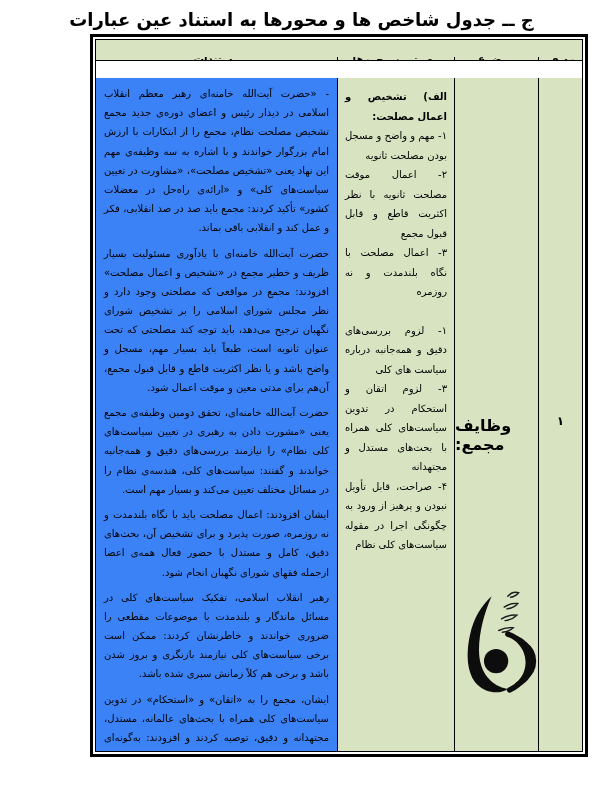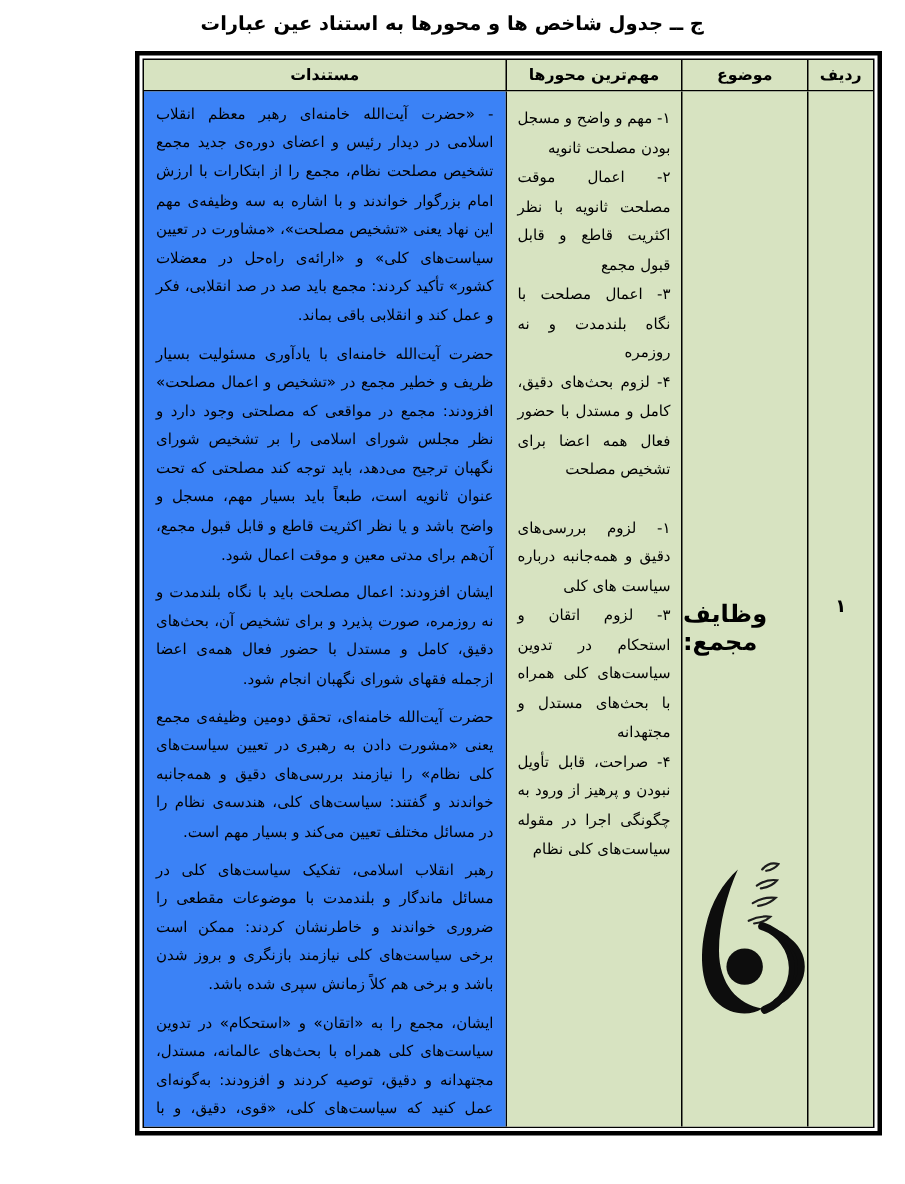--- a/index.html
+++ b/index.html
@@ -6,41 +6,41 @@
   *{ box-sizing:border-box; }
   html,body{ margin:0; padding:0; }
   body{
     width:603px; height:789px; background:#fff;
     font-family:"DejaVu Sans", sans-serif;
     direction:rtl; color:#000;
     position:relative; overflow:hidden;
   }
   .page-title{
     position:absolute; top:9px; left:0; right:0;
-    text-align:center; font-weight:bold; font-size:13px;
+    text-align:center; font-weight:bold; font-size:18px;
   }
   .table-wrap{
     position:absolute; top:34px; right:15px;
     width:498px; height:723px;
     border:3px solid var(--border);
     padding:2px; background:#fff;
   }
   .tbl{
     width:100%; height:100%;
     border:1px solid var(--border);
     display:flex; flex-direction:column;
   }
   .tr{ display:flex; width:100%; }
   .tr-head{
     height:21px; background:var(--green);
     border-bottom:1px solid var(--border);
     font-weight:bold; font-size:10.5px;
   }
   .tr-body{ flex:1; min-height:0; }
-  .c{ overflow:hidden; }
+  .c{ overflow:hidden;margin-top:17px; }
   .c-radif{ width:44px; border-left:1px solid var(--border); }
   .c-mozu { width:84px; border-left:1px solid var(--border); }
   .c-mehvar{ width:117px; border-left:1px solid var(--border); }
   .c-most { flex:1; }
   .tr-head .c{ display:flex; align-items:center; justify-content:center; }
   .tr-body .c-radif, .tr-body .c-mozu, .tr-body .c-mehvar{ background:var(--green); }
   .tr-body .c-most{ background:#3b82f6; }
 
   .c-mehvar-body{ padding:9px 7px; font-size:10px; line-height:1.95; text-align:justify; }
   .sec{ margin-bottom:19px; }
@@ -106,41 +106,41 @@
             <path d="M62,54 A33,33 0 0 1 64,116" stroke-width="6"></path>
             <path d="M72,59 A28,28 0 0 1 73,110" stroke-width="5.5"></path>
             <path d="M81,65 A23,23 0 0 1 81,103" stroke-width="5"></path>
           </g>
         </svg>
       </div>
 
       <div class="c c-mehvar">
         <div class="c-mehvar-body">
           <div class="sec">
+            <div class="sec-heading">الف) تشخیص و اعمال مصلحت:</div>
             <div class="sec-item">۱- مهم و واضح و مسجل بودن مصلحت ثانویه</div>
             <div class="sec-item">۲- اعمال موقت مصلحت ثانویه با نظر اکثریت قاطع و قابل قبول مجمع</div>
             <div class="sec-item">۳- اعمال مصلحت با نگاه بلندمدت و نه روزمره</div>
-            <div class="sec-item">۴- لزوم بحث‌های دقیق، کامل و مستدل با حضور فعال همه اعضا برای تشخیص مصلحت</div>
           </div>
           <div class="sec">
             <div class="sec-item">۱- لزوم بررسی‌های دقیق و همه‌جانبه درباره سیاست های کلی</div>
             <div class="sec-item">۳- لزوم اتقان و استحکام در تدوین سیاست‌های کلی همراه با بحث‌های مستدل و مجتهدانه</div>
             <div class="sec-item">۴- صراحت، قابل تأویل نبودن و پرهیز از ورود به چگونگی اجرا در مقوله سیاست‌های کلی نظام</div>
 
           </div>
 
         </div>
       </div>
 
       <div class="c c-most">
         <div class="c-most-body">
           <p>- «حضرت آیت‌الله خامنه‌ای رهبر معظم انقلاب اسلامی در دیدار رئیس و اعضای دوره‌ی جدید مجمع تشخیص مصلحت نظام، مجمع را از ابتکارات با ارزش امام بزرگوار خواندند و با اشاره به سه وظیفه‌ی مهم این نهاد یعنی «تشخیص مصلحت»، «مشاورت در تعیین سیاست‌های کلی» و «ارائه‌ی راه‌حل در معضلات کشور» تأکید کردند: مجمع باید صد در صد انقلابی، فکر و عمل کند و انقلابی باقی بماند.</p>
           <p>حضرت آیت‌الله خامنه‌ای با یادآوری مسئولیت بسیار ظریف و خطیر مجمع در «تشخیص و اعمال مصلحت» افزودند: مجمع در مواقعی که مصلحتی وجود دارد و نظر مجلس شورای اسلامی را بر تشخیص شورای نگهبان ترجیح می‌دهد، باید توجه کند مصلحتی که تحت عنوان ثانویه است، طبعاً باید بسیار مهم، مسجل و واضح باشد و یا نظر اکثریت قاطع و قابل قبول مجمع، آن‌هم برای مدتی معین و موقت اعمال شود.</p>
+          <p>حضرت آیت‌الله خامنه‌ای، تحقق دومین وظیفه‌ی مجمع یعنی «مشورت دادن به رهبری در تعیین سیاست‌های کلی نظام» را نیازمند بررسی‌های دقیق و همه‌جانبه خواندند و گفتند: سیاست‌های کلی، هندسه‌ی نظام را در مسائل مختلف تعیین می‌کند و بسیار مهم است.</p>
           <p>ایشان افزودند: اعمال مصلحت باید با نگاه بلندمدت و نه روزمره، صورت پذیرد و برای تشخیص آن، بحث‌های دقیق، کامل و مستدل با حضور فعال همه‌ی اعضا ازجمله فقهای شورای نگهبان انجام شود.</p>
-          <p>حضرت آیت‌الله خامنه‌ای، تحقق دومین وظیفه‌ی مجمع یعنی «مشورت دادن به رهبری در تعیین سیاست‌های کلی نظام» را نیازمند بررسی‌های دقیق و همه‌جانبه خواندند و گفتند: سیاست‌های کلی، هندسه‌ی نظام را در مسائل مختلف تعیین می‌کند و بسیار مهم است.</p>
           <p>رهبر انقلاب اسلامی، تفکیک سیاست‌های کلی در مسائل ماندگار و بلندمدت با موضوعات مقطعی را ضروری خواندند و خاطرنشان کردند: ممکن است برخی سیاست‌های کلی نیازمند بازنگری و بروز شدن باشد و برخی هم کلاً زمانش سپری شده باشد.</p>
           <p>ایشان، مجمع را به «اتقان» و «استحکام» در تدوین سیاست‌های کلی همراه با بحث‌های عالمانه، مستدل، مجتهدانه و دقیق، توصیه کردند و افزودند: به‌گونه‌ای عمل کنید که سیاست‌های کلی، «قوی، دقیق، و با عبارات گویا و مفید» باشد تا پس از مدتی کوتاه نیازمند اصلاح یا تجدیدنظر نشود.</p>
 
         </div>
       </div>
 
     </div>
   </div>
 </div>
 

